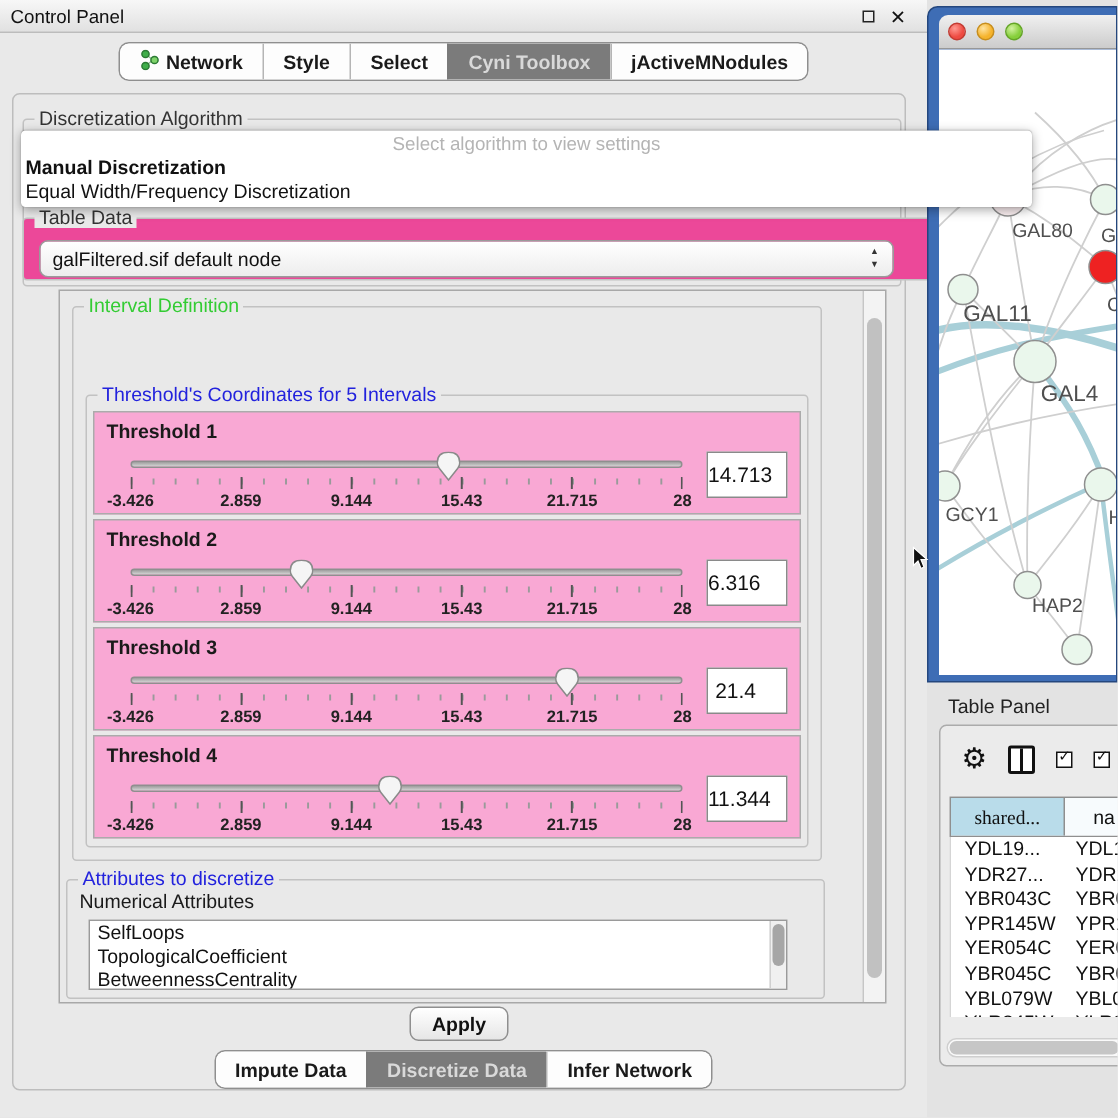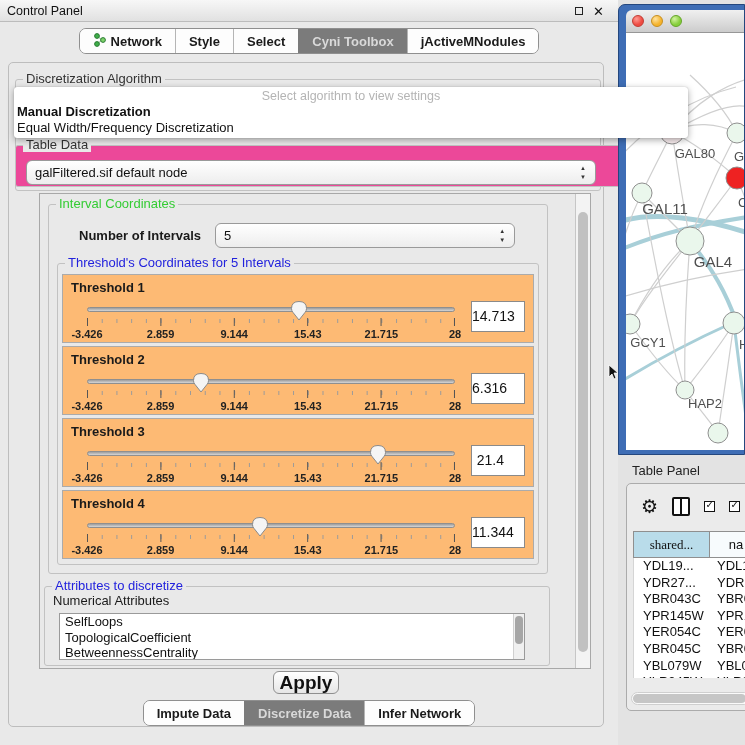--- a/index.html
+++ b/index.html
@@ -54,21 +54,21 @@
         border:1px solid #a8a8a8; background:#e9e9e9; overflow:hidden; }
   .vscroll { position:absolute; right:0; top:0; bottom:0; width:15px; background:#f3f3f3; border-left:1px solid #c6c6c6; }
   .vthumb { position:absolute; left:2px; top:18px; width:10px; height:calc(100% - 34px); background:#c1c1c1; border-radius:5px; }
 
   .g-interval { left:8px; top:10px; width:500px; height:370px; }
   .noi-row { position:absolute; left:30px; top:18px; display:flex; align-items:center; }
   .noi-label { font-weight:bold; font-size:13px; margin-right:14px; }
   .noi-combo { width:300px; }
 
   .g-thresh { left:8px; top:58px; width:482px; height:302px; padding:10px 4px 4px 4px; }
-  .threshold-box { position:relative; margin:0 0 3px 0; height:69px; border:1px solid #ababab; background:#fdba74; }
+  .threshold-box { position:relative; margin:0 0 3px 0; height:69px; border:1px solid #ababab; background:#f9a8d4; }
   .t-label { position:absolute; left:8px; top:5px; font-weight:bold; font-size:13px; }
   .t-row { position:absolute; left:0; right:0; top:24px; display:flex; align-items:flex-start; padding:0 8px 0 24px; }
   .sl-area { position:relative; flex:1; height:42px; margin-right:16px; }
   .sl-track { position:absolute; left:0; right:0; top:8px; height:5px; border-radius:3px;
         background:linear-gradient(#9d9d9d,#d6d6d6); border:1px solid #8f8f8f; }
   .sl-thumb { position:absolute; top:2px; width:16px; height:20px; z-index:3; }
   .ticks { position:absolute; left:0; right:0; top:19px; height:9px; }
   .ticks-minor { position:absolute; left:0; right:0; top:1px; height:4px;
         background:linear-gradient(90deg,#9a9a9a 1px,transparent 1px); background-size:4% 100%; }
   .ticks-major { position:absolute; left:0; right:0; top:0; height:8px;
@@ -82,21 +82,21 @@
   .g-attrs { left:4px; top:392px; width:506px; height:80px; }
   .attrs-label { position:absolute; left:8px; top:6px; font-weight:normal; font-size:13px; }
   .listbox { position:absolute; left:14px; top:26px; width:466px; height:47px; background:#fff;
         border:1px solid #9a9a9a; overflow:hidden; }
   .list-item { height:15.5px; line-height:15.5px; padding-left:5px; font-size:13px; color:#111; white-space:nowrap; }
   .list-scroll { position:absolute; right:0; top:0; bottom:0; width:11px; background:#f0f0f0; border-left:1px solid #d0d0d0; }
   .list-thumb { position:absolute; left:1px; top:2px; width:8px; height:28px; background:#a6a6a6; border-radius:4px; }
 
   .apply-btn { position:absolute; left:calc(50% - 33px); top:608px; width:66px; height:23px;
         border:1px solid #8f8f8f; border-radius:6px; background:linear-gradient(#ffffff,#e6e6e6);
-        font-size:19px; font-weight:bold; color:#111; font-family:inherit; }
+        font-size:13px; font-weight:bold; color:#111; font-family:inherit; }
 
   
   #network-window { position:absolute; left:618px; top:4px; width:127px; height:451px;
         background:#3e6db5; border:1px solid #24477e; border-top-left-radius:7px; }
   .mac-titlebar { position:absolute; left:7px; top:5px; right:0; height:23px;
         background:linear-gradient(#f0f0f0,#cccccc); border-top-left-radius:6px; border-bottom:1px solid #979797;
         display:flex; align-items:center; padding-left:6px; gap:7px; }
   .tl { width:12px; height:12px; border-radius:50%; display:inline-block; }
   .tl.red    { background:radial-gradient(circle at 35% 30%, #ff9a92, #ee4b42 60%); border:1px solid #c23b32; }
   .tl.yellow { background:radial-gradient(circle at 35% 30%, #ffe3a0, #f5b32c 60%); border:1px solid #c78e1e; }
@@ -194,32 +194,22 @@
           <span class="spin">
               <div>▲</div>
               <div>▼</div>
             </span>
         </div>
       </div>
 
       <div class="scrollpane">
 
         <div class="group g-interval">
-          <span class="g-title green">Interval Coordinates</span>
-
-          <div class="noi-row">
-            <span class="noi-label">Number of Intervals</span>
-            <div class="combo noi-combo">
-              <span>5</span>
-              <span class="spin">
-                  <div>▲</div>
-                  <div>▼</div>
-                </span>
-            </div>
-          </div>
+          <span class="g-title green">Interval Definition</span>
+
 
           <div class="group g-thresh">
             <span class="g-title blue">Threshold's Coordinates for 5 Intervals</span>
             <div id="threshold-boxes">
                 <div class="threshold-box">
                   <div class="t-label">Threshold 1</div>
                   <div class="t-row">
                     <div class="sl-area">
                       <div class="sl-track"></div>
                       <div class="sl-thumb" style="left:calc(57.72% - 8px)"><svg width="16" height="20" viewBox="0 0 16 20">

